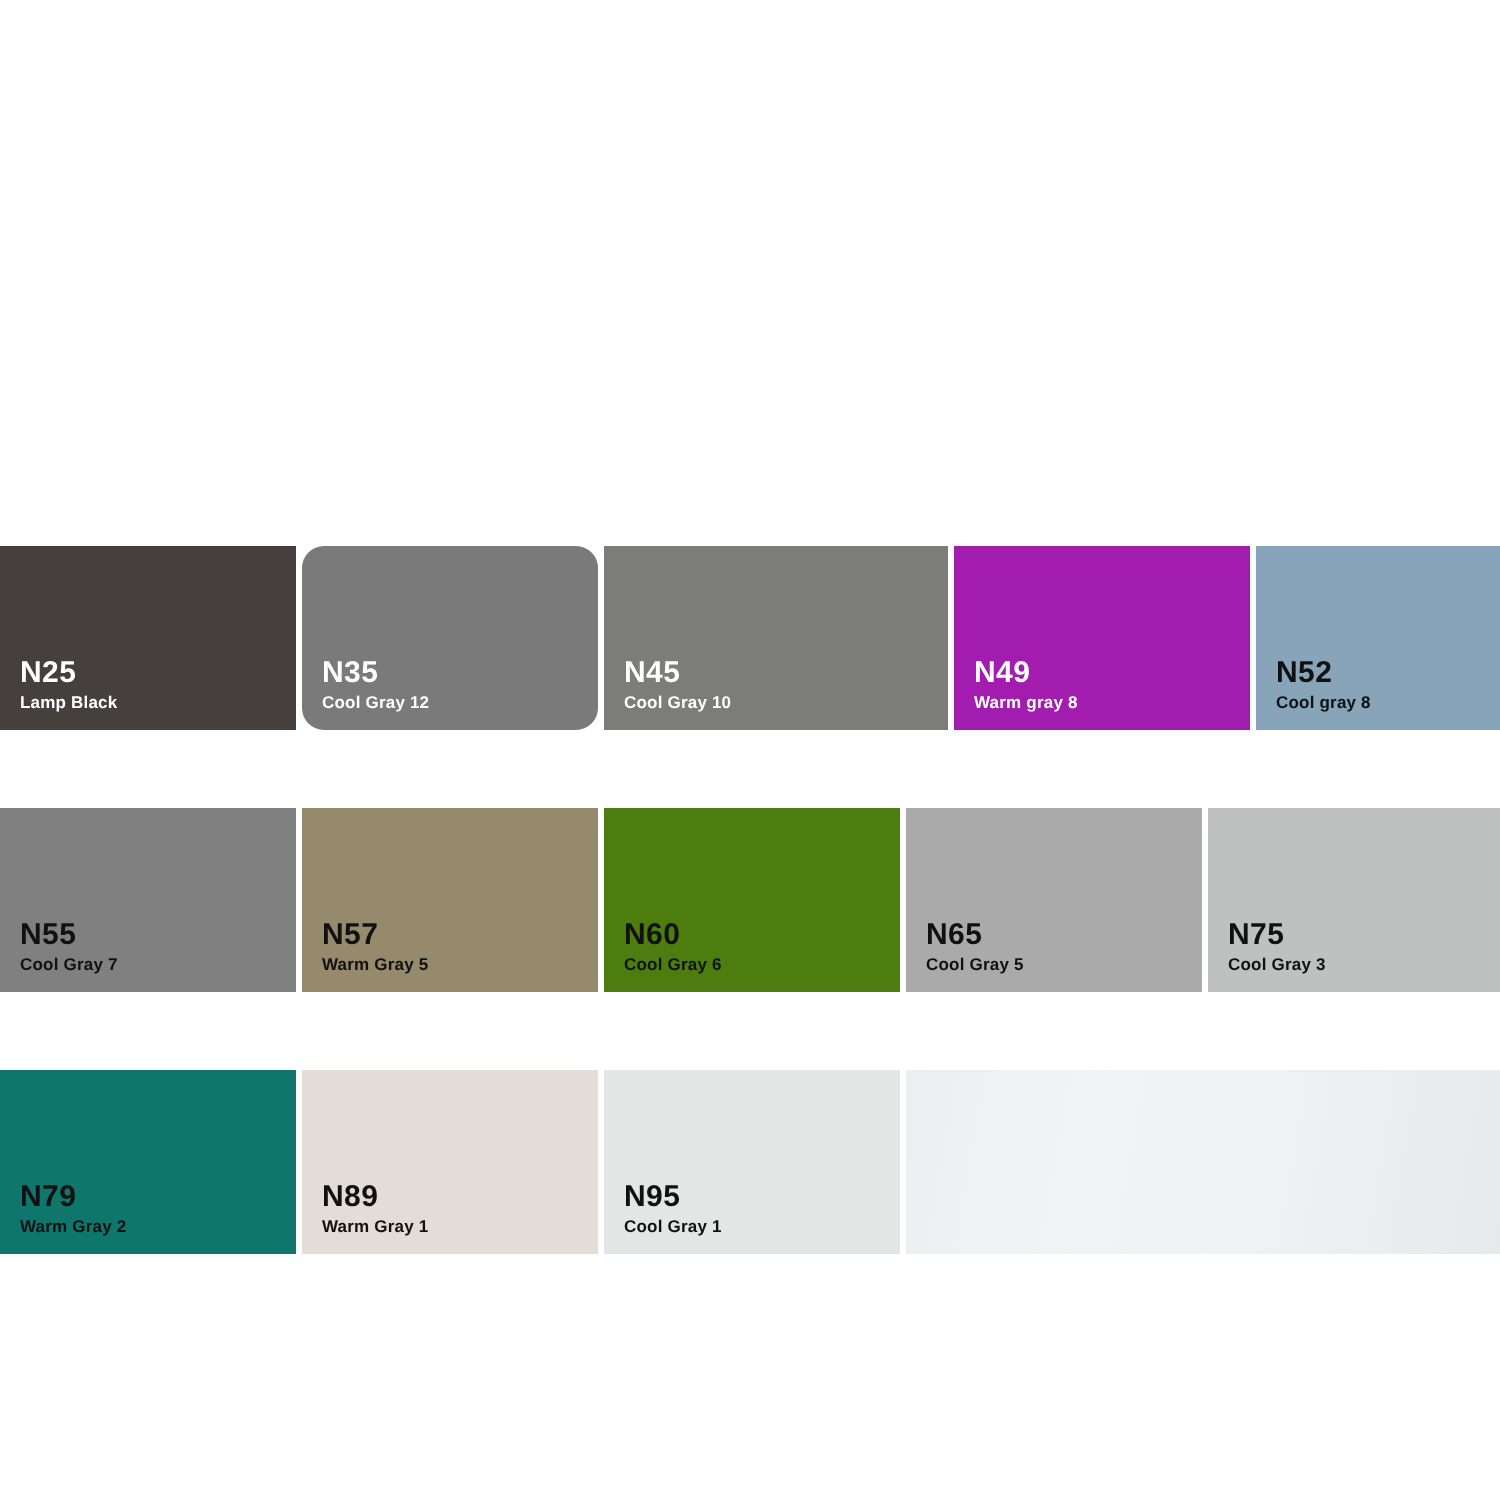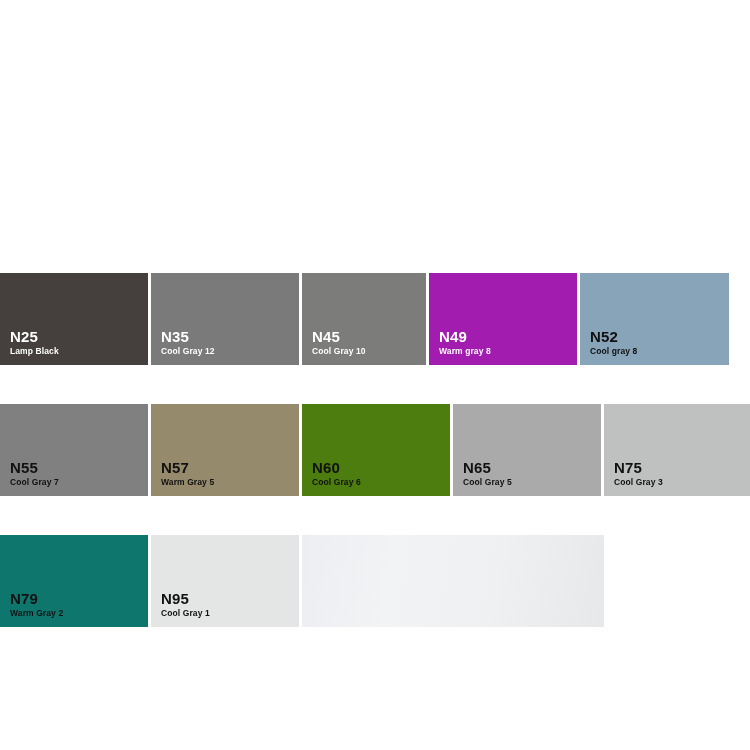--- a/index.html
+++ b/index.html
@@ -99,28 +99,28 @@
 
   <div class="swatch-row">
 
     <div class="swatch text-light" style="background-color: rgb(69, 63, 61); width: 148px;">
       <div class="swatch-labels">
         <span class="swatch-code">N25</span>
         <span class="swatch-name">Lamp Black</span>
       </div>
     </div>
 
-    <div class="swatch text-light" style="background-color: rgb(122, 122, 122); width: 148px;">
+    <div class="swatch text-light" style="background-color: rgb(122, 122, 122); width: 148px; border-radius: 11px;">
       <div class="swatch-labels">
         <span class="swatch-code">N35</span>
         <span class="swatch-name">Cool Gray 12</span>
       </div>
     </div>
 
-    <div class="swatch text-light" style="background-color: rgb(124, 124, 122); width: 124px;">
+    <div class="swatch text-light" style="background-color: rgb(124, 124, 122); width: 172px;">
       <div class="swatch-labels">
         <span class="swatch-code">N45</span>
         <span class="swatch-name">Cool Gray 10</span>
       </div>
     </div>
 
     <div class="swatch text-light" style="background-color: #a21caf; width: 148px;">
       <div class="swatch-labels">
         <span class="swatch-code">N49</span>
         <span class="swatch-name">Warm gray 8</span>
@@ -177,20 +177,26 @@
 
   <div class="swatch-row">
 
     <div class="swatch text-dark" style="background-color: #0f766e; width: 148px;">
       <div class="swatch-labels">
         <span class="swatch-code">N79</span>
         <span class="swatch-name">Warm Gray 2</span>
       </div>
     </div>
 
+    <div class="swatch text-dark" style="background-color: rgb(228, 220, 214); width: 148px;">
+      <div class="swatch-labels">
+        <span class="swatch-code">N89</span>
+        <span class="swatch-name">Warm Gray 1</span>
+      </div>
+    </div>
 
     <div class="swatch text-dark" style="background-color: rgb(228, 229, 229); width: 148px;">
       <div class="swatch-labels">
         <span class="swatch-code">N95</span>
         <span class="swatch-name">Cool Gray 1</span>
       </div>
     </div>
 
     <div class="gradient-panel" style="width: 302px; background: linear-gradient(100deg, rgb(236, 238, 241) 0%, rgb(242, 243, 245) 30%, rgb(238, 240, 242) 64%, rgb(230, 232, 234) 100%);"></div>
 

